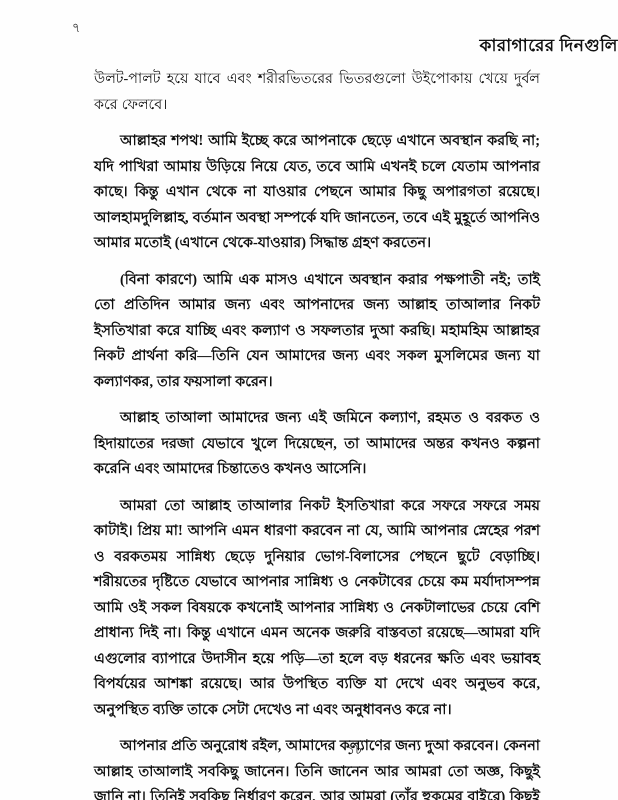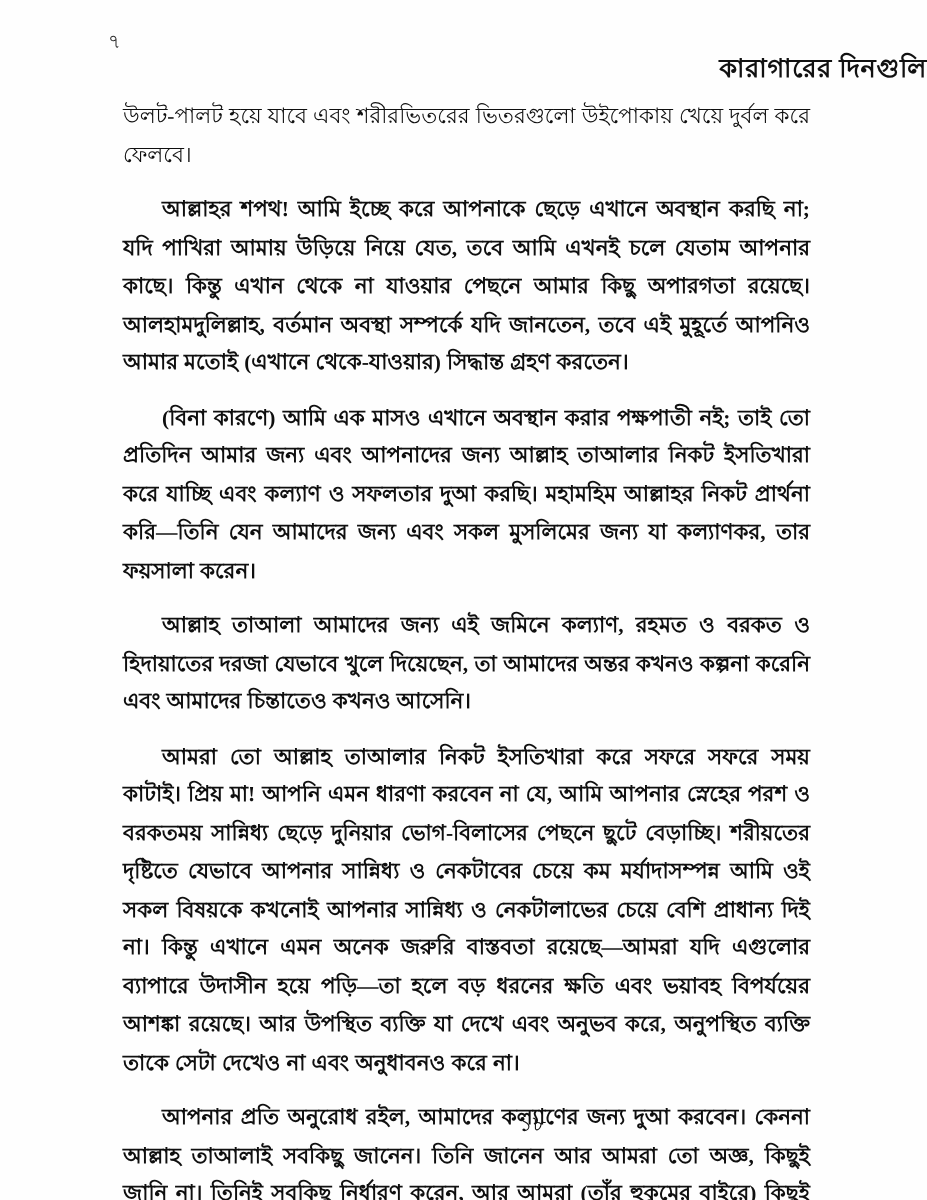--- a/index.html
+++ b/index.html
@@ -42,21 +42,21 @@
     top: 66px;
     left: 78px;
     width: 462px;
     color: #0f0f0f;
   }
   .para {
     font-size: 14.3px;
     line-height: 25.5px;
     text-align: justify;
     text-justify: inter-word;
-    margin: 0 0 11px 4px;
+    margin: 0 0 11px 16px;
     word-spacing: 0.5px;
   }
   .para.indent {
     text-indent: 26px;
     font-weight: bold;
   }
   .page-number {
     position: absolute;
     bottom: 38px;
     left: 0;

